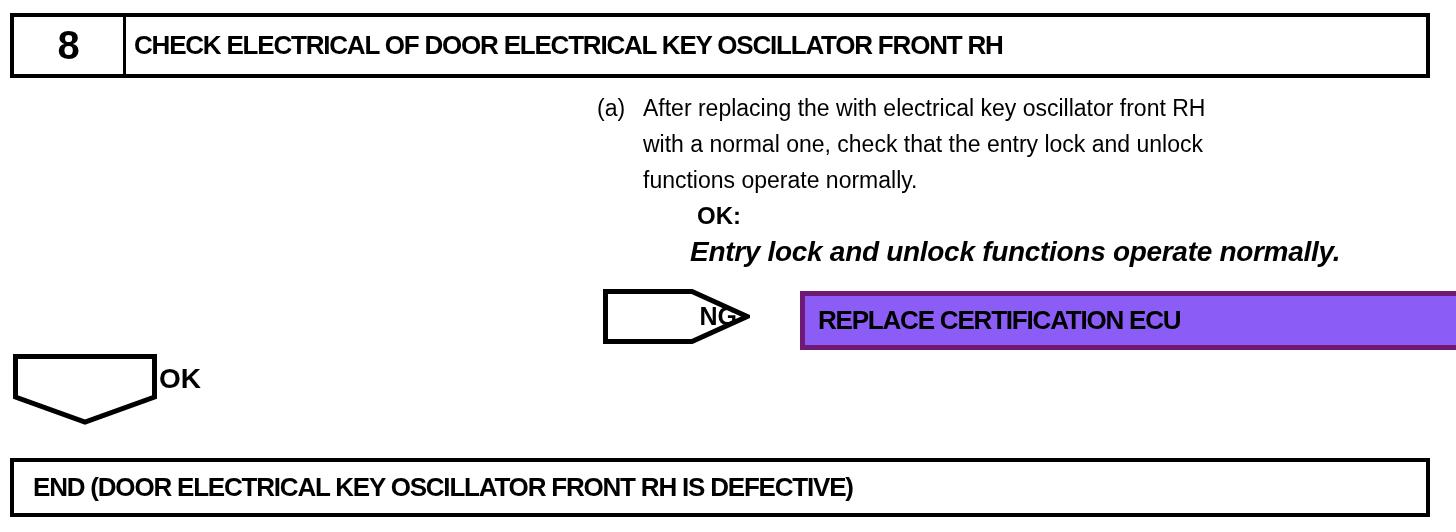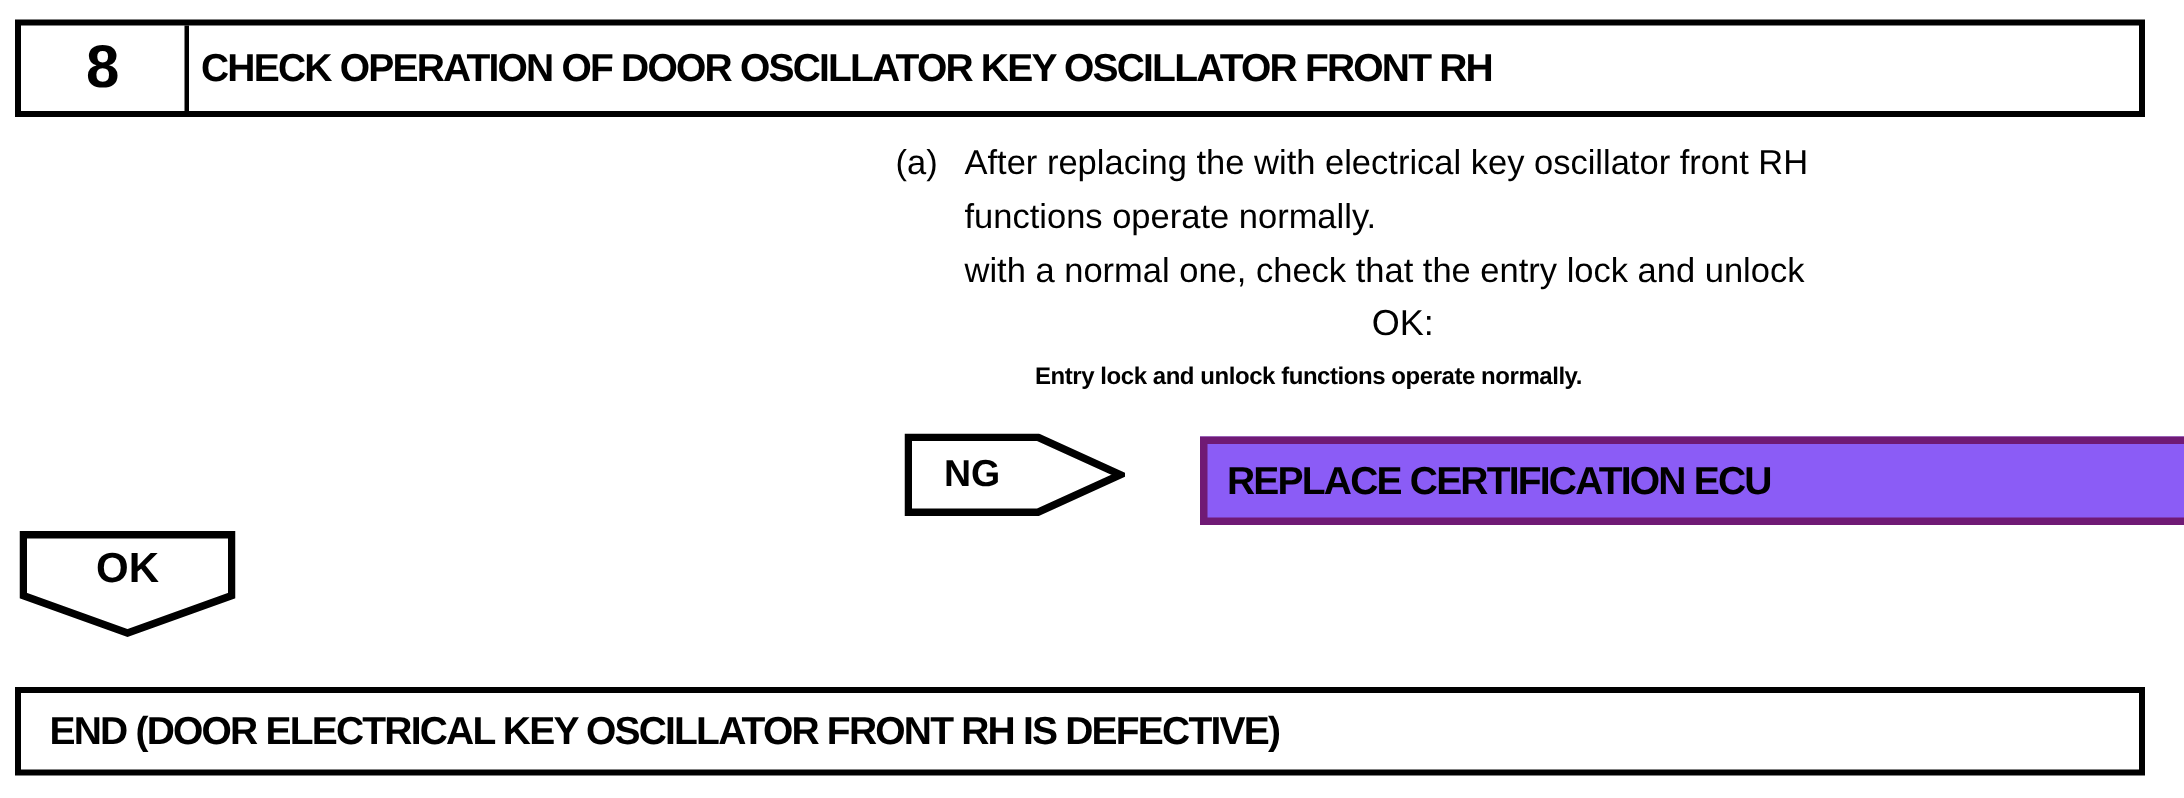--- a/index.html
+++ b/index.html
@@ -44,41 +44,42 @@
   .instruction {
     position: absolute;
     left: 597px; top: 90px;
     font-size: 23px;
     line-height: 36px;
     white-space: nowrap;
   }
   .instr-row { display: flex; }
   .instr-label { width: 46px; flex: 0 0 46px; }
   .ok-label {
-    margin-left: 68px;
-    font-weight: normal;
+    margin-left: 100px;
+    font-weight: bold;
     font-size: 24px;
-    text-align: center;
   }
   .ok-criterion {
     margin-left: 93px;
     font-weight: bold;
-    font-size: 16px;
+    font-size: 28px;
     letter-spacing: -0.3px;
+    font-style: italic;
   }
 
   
   .connector {
     position: absolute;
   }
   .connector svg { display: block; }
   .connector .conn-label {
     position: absolute;
     font-weight: bold;
-    text-align: center;
+    text-align: right;
+    margin-left: 44px;
   }
   .ng-connector { left: 603px; top: 289px; width: 147px; height: 55px; }
   .ng-connector .conn-label {
     left: 0; top: 0; width: 90px; height: 55px;
     line-height: 55px;
     font-size: 25px;
   }
   .ok-connector { left: 13px; top: 354px; width: 144px; height: 71px; }
   .ok-connector .conn-label {
     left: 0; top: 5px; width: 144px;
@@ -117,31 +118,31 @@
 </head>
 <body>
 
 <div class="page">
 
   <div class="step-header">
     <div class="step-number-cell">
       <span>8</span>
     </div>
     <div class="step-title-cell">
-      <span>CHECK OPERATION OF DOOR OSCILLATOR KEY OSCILLATOR FRONT RH</span>
+      <span>CHECK ELECTRICAL OF DOOR ELECTRICAL KEY OSCILLATOR FRONT RH</span>
     </div>
   </div>
 
   <div class="instruction">
     <div class="instr-row">
       <span class="instr-label">(a)</span>
       <div>
         <div>After replacing the with electrical key oscillator front RH</div>
+        <div>with a normal one, check that the entry lock and unlock</div>
         <div>functions operate normally.</div>
-        <div>with a normal one, check that the entry lock and unlock</div>
       </div>
     </div>
     <div class="ok-label">OK:</div>
     <div class="ok-criterion">Entry lock and unlock functions operate normally.</div>
   </div>
 
   <div class="connector ng-connector">
     <span>
       <svg width="147" height="55" viewBox="0 0 147 55" xmlns="http://www.w3.org/2000/svg">
         <polygon points="2.5,2.5 89,2.5 144,27.5 89,52.5 2.5,52.5" fill="#ffffff" stroke="#000000" stroke-width="5"></polygon>

